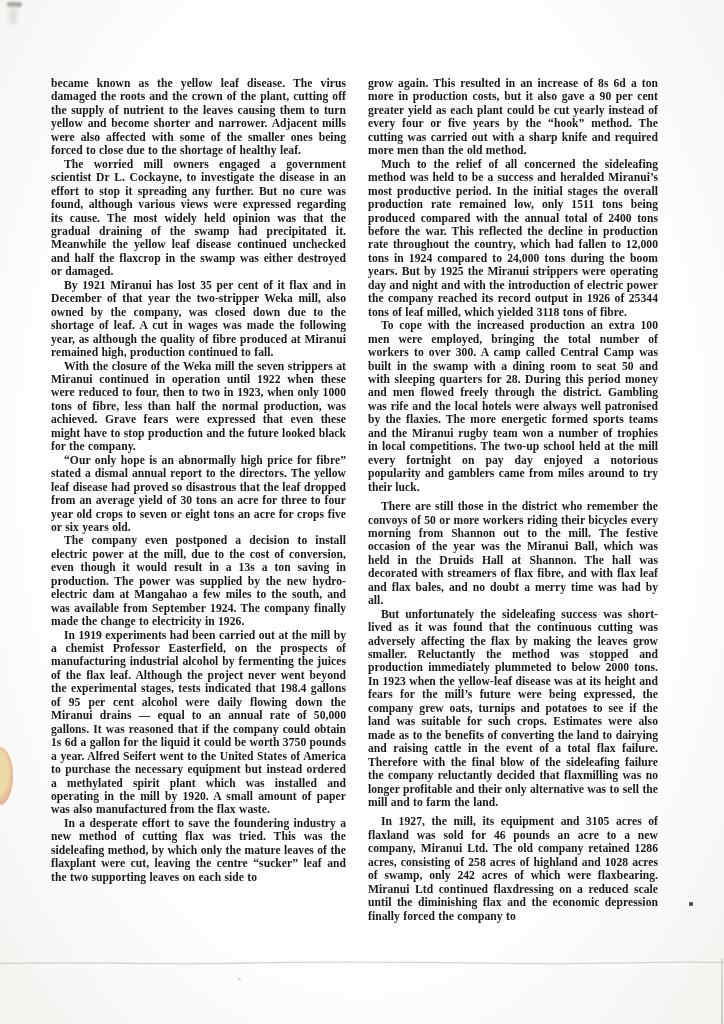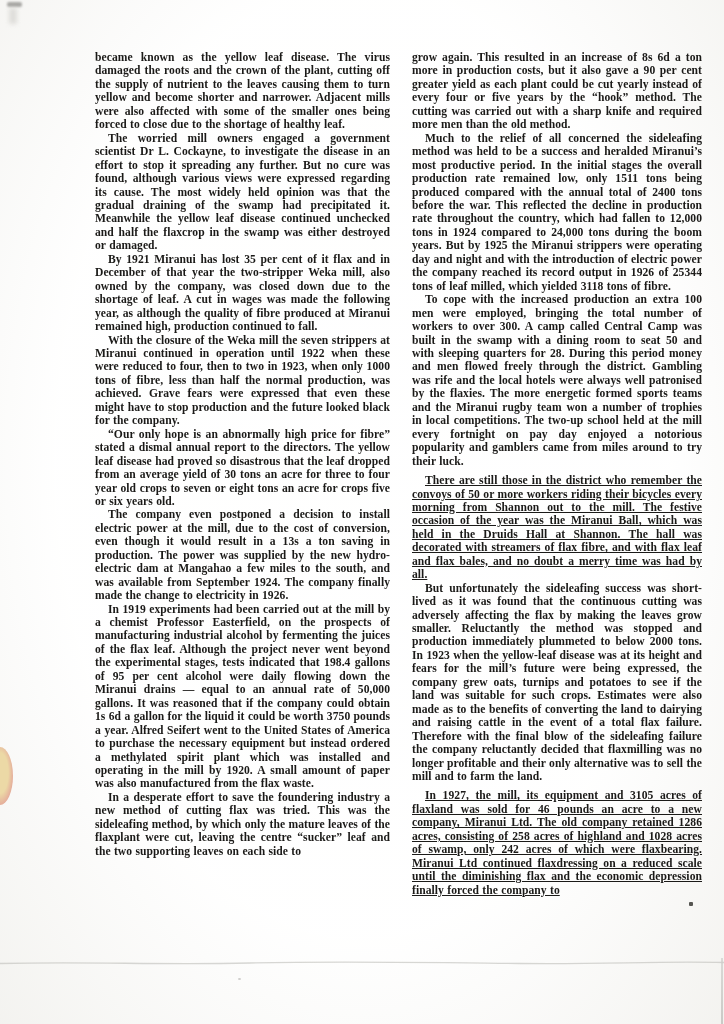--- a/index.html
+++ b/index.html
@@ -16,36 +16,35 @@
     font-family: "Liberation Serif", serif;
   }
   .page {
     position: absolute; inset: 0;
     background:
       radial-gradient(ellipse at 50% 45%, rgba(255,255,255,0.9) 60%, rgba(236,235,231,0.55) 100%),
       var(--paper);
   }
   .col {
     position: absolute;
-    top: 51px;
+    top: 77px;
     font-family: "Liberation Serif", serif;
     font-weight: 700;
     font-size: 11.6px;
     line-height: 13.45px;
     color: var(--ink);
     text-align: justify;
     letter-spacing: 0.05px;
     word-spacing: 0.4px;
-    margin-left: 44px;
   }
   .col-left  { left: 51px;  width: 295px; }
   .col-right { left: 368px; width: 290px; }
   .col p { margin: 0; }
   .col p.indent { text-indent: 13px; }
-  .col p.gap { margin-top: 6px; text-decoration: underline; }
+  .col p.gap { margin-top: 6px; }
 
   
   .smudge-topleft {
     position: absolute; left: 7px; top: 2px;
     width: 15px; height: 5px;
     background: #8f8e8b;
     border-radius: 2px;
     filter: blur(1px);
     opacity: 0.75;
   }

